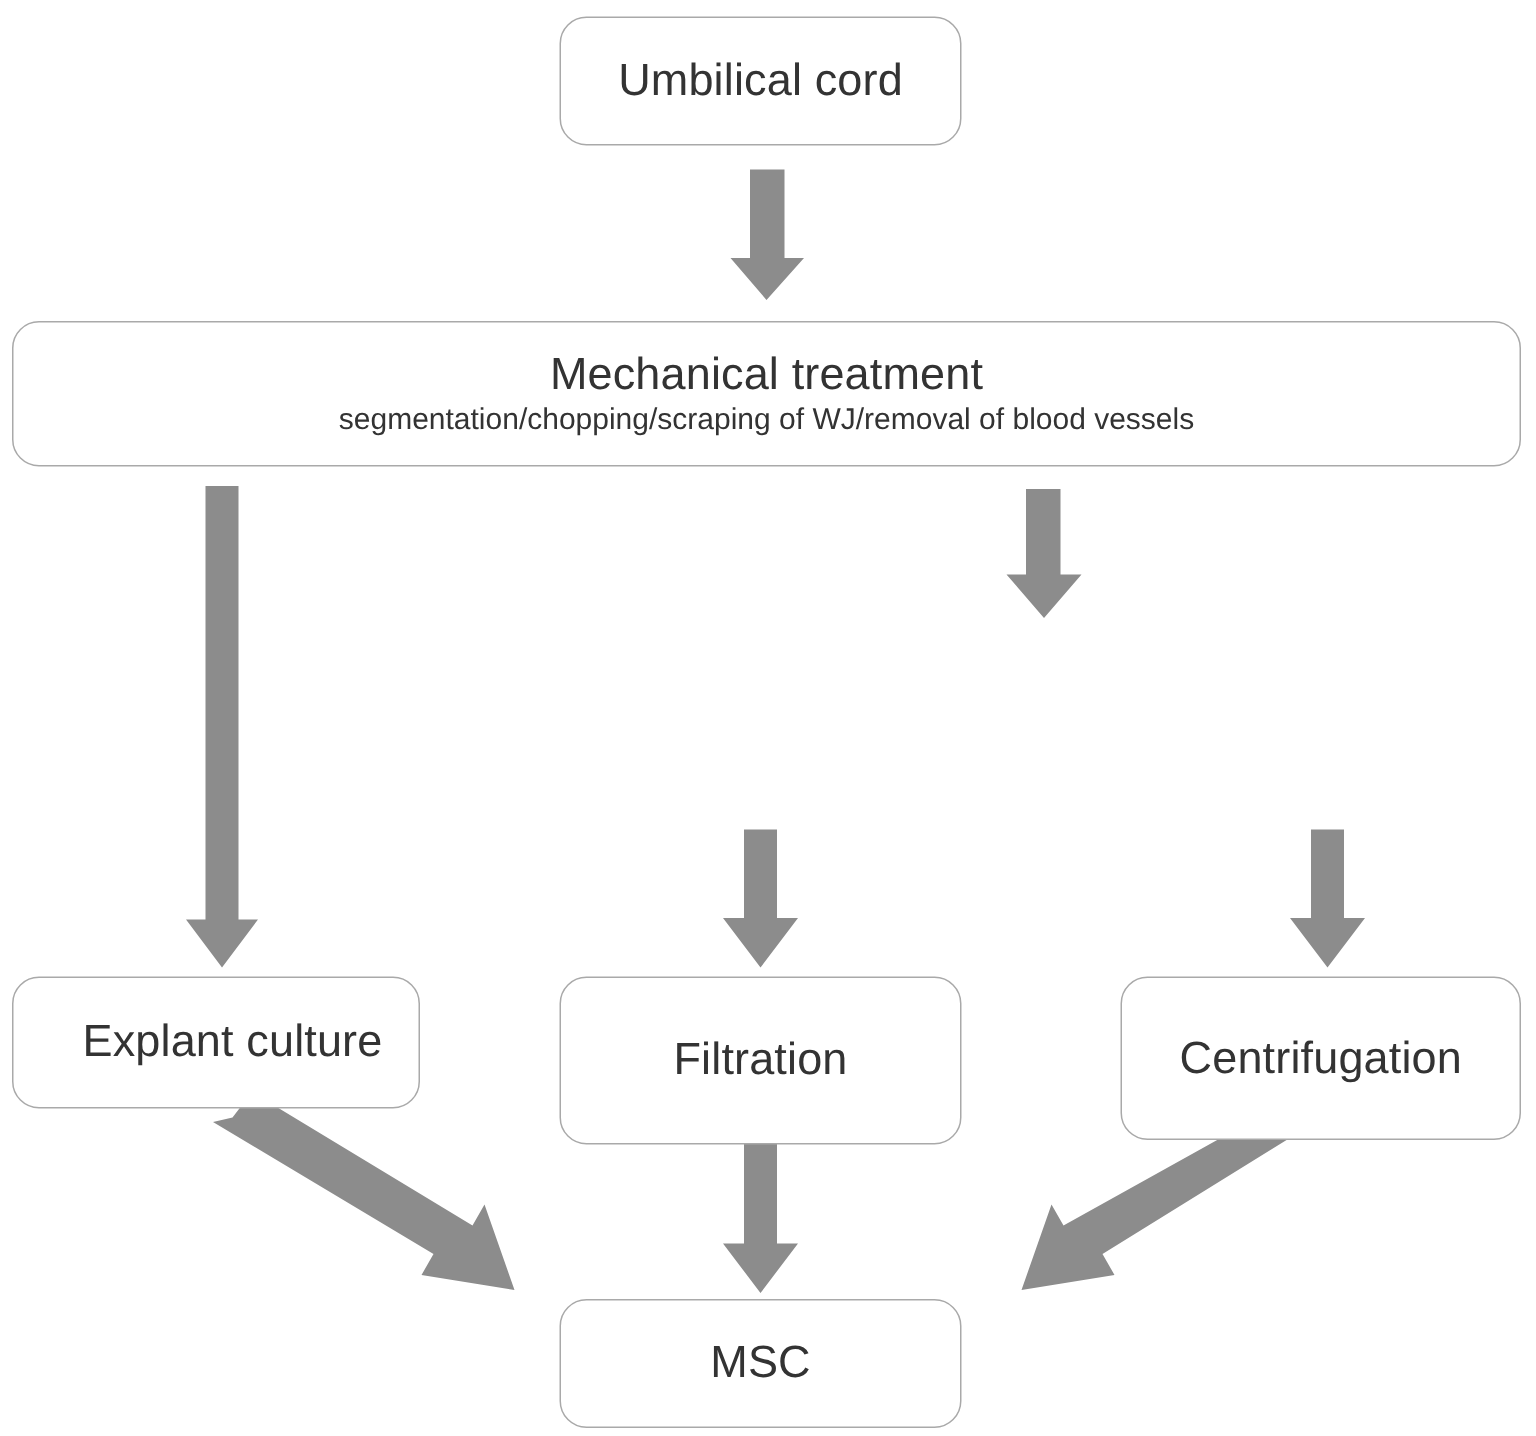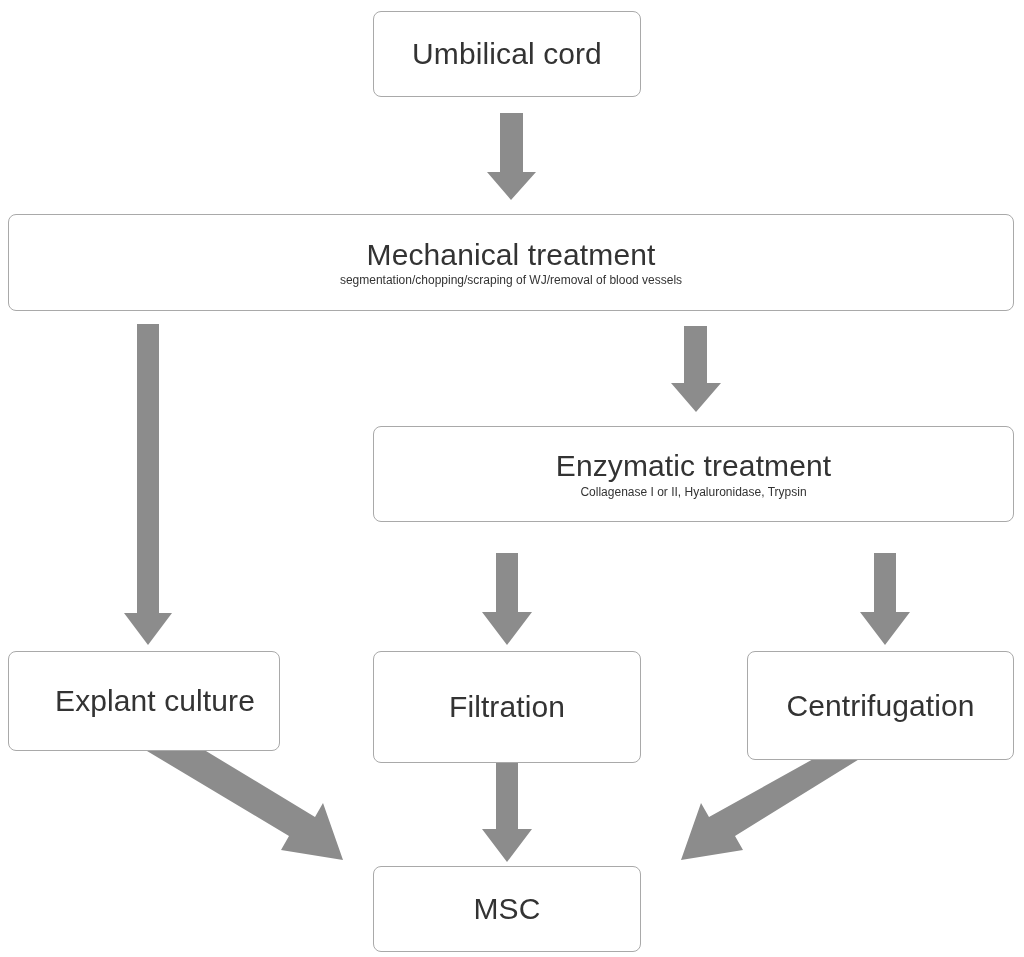--- a/index.html
+++ b/index.html
@@ -16,50 +16,50 @@
     width: 1024px;
     height: 957px;
     background: #ffffff;
     overflow: hidden;
   }
   .node {
     position: absolute;
     box-sizing: border-box;
     background: #ffffff;
     border: 1.6px solid #a9a9a9;
-    border-radius: 8px;
+    border-radius: 18px;
     display: flex;
     flex-direction: column;
     align-items: center;
     justify-content: center;
     text-align: center;
     padding: 4px 10px;
   }
   .node .title {
     font-size: 30px;
     line-height: 1.12;
     color: #333333;
     letter-spacing: 0.1px;
     white-space: nowrap;
   }
   .node .subtitle {
-    font-size: 12px;
+    font-size: 20px;
     line-height: 1.18;
     color: #333333;
     margin-top: 2px;
     white-space: nowrap;
   }
   .node.two-line .title {
     font-size: 30px;
   }
   
   #node-umbilical  { left: 373px;  top: 11px;  width: 268px; height: 86px; }
   #node-mechanical { left: 8px;    top: 214px; width: 1006px; height: 97px; justify-content: center; }
   #node-enzymatic  { left: 373px;  top: 426px; width: 641px;  height: 96px; }
-  #node-explant    { left: 8px;    top: 651px; width: 272px;  height: 100px; padding-left: 32px; }
+  #node-explant    { left: 8px;    top: 651px; width: 272px;  height: 88px; padding-left: 32px; }
   #node-filtration { left: 373px;  top: 651px; width: 268px;  height: 112px; }
   #node-centrifuge { left: 747px;  top: 651px; width: 267px;  height: 109px; }
   #node-msc        { left: 373px;  top: 866px; width: 268px;  height: 86px; }
 
   #arrow-layer {
     position: absolute;
     left: 0;
     top: 0;
     width: 1024px;
     height: 957px;
@@ -108,24 +108,20 @@
 
   <div class="node" id="node-umbilical">
     <span class="title">Umbilical cord</span>
   </div>
 
   <div class="node two-line" id="node-mechanical">
     <span class="title">Mechanical treatment</span>
     <span class="subtitle">segmentation/chopping/scraping of WJ/removal of blood vessels</span>
   </div>
 
-  <div class="node two-line" id="node-enzymatic">
-    <span class="title">Enzymatic treatment</span>
-    <span class="subtitle">Collagenase I or II, Hyaluronidase, Trypsin</span>
-  </div>
 
   <div class="node" id="node-explant">
     <span class="title">Explant culture</span>
   </div>
 
   <div class="node" id="node-filtration">
     <span class="title">Filtration</span>
   </div>
 
   <div class="node" id="node-centrifuge">

